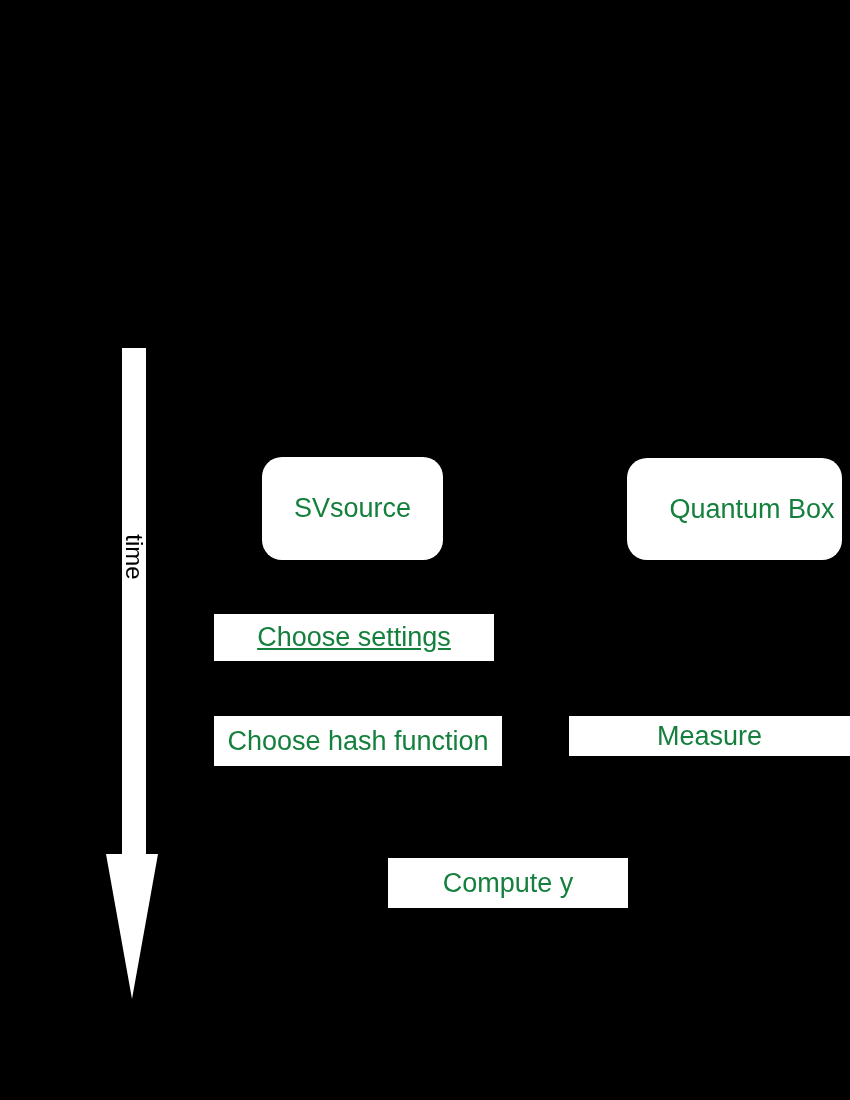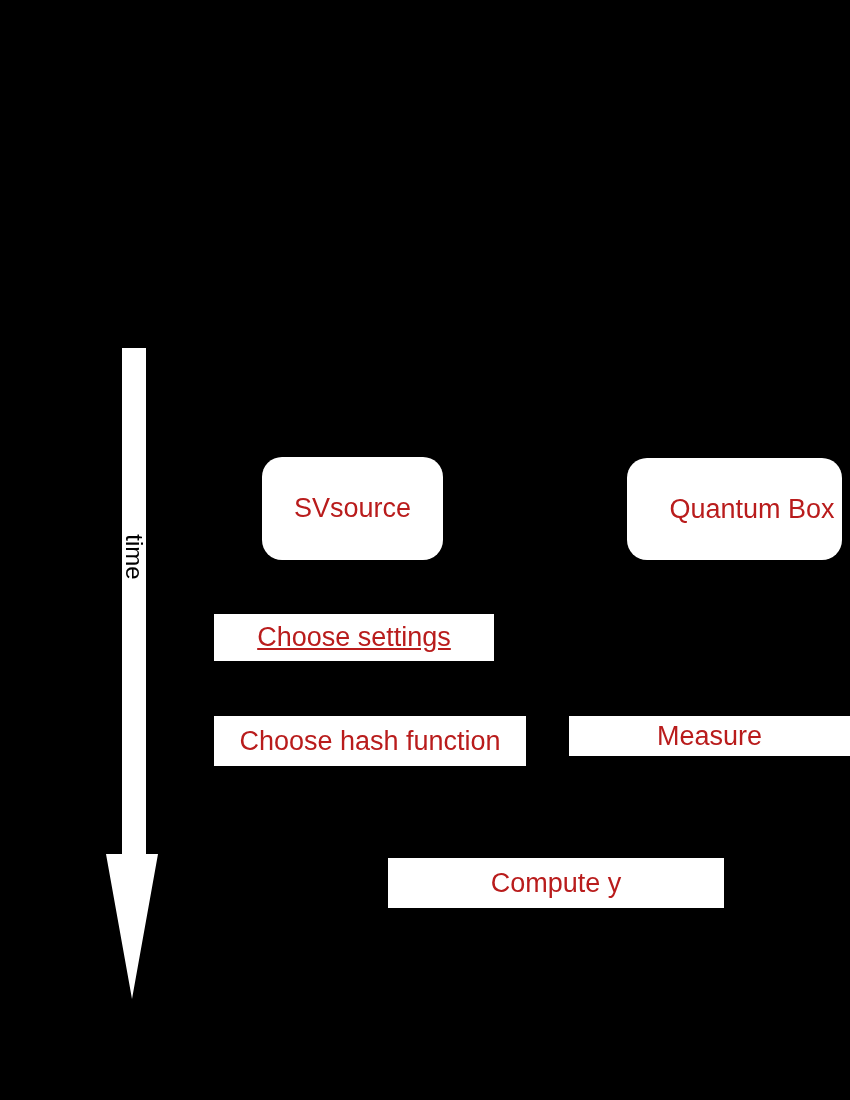--- a/index.html
+++ b/index.html
@@ -32,35 +32,35 @@
     transform: translate(-50%, -50%) rotate(90deg);
     font-size: 24px;
     color: #000000;
     white-space: nowrap;
     line-height: 1;
   }
   
   .dbox {
     position: absolute;
     background: #ffffff;
-    color: #b91c1c;
+    color: #15803d;
     display: flex;
     align-items: center;
     justify-content: center;
     font-size: 27px;
     white-space: nowrap;
     text-align: center;
   }
   .rounded { border-radius: 20px; }
   .box-svsource        { left: 262px; top: 457px; width: 181px; height: 103px; }
   .box-quantum         { left: 627px; top: 458px; width: 180px; height: 102px; padding-left: 35px; }
   .box-choose-settings { left: 214px; top: 614px; width: 280px; height: 47px; text-decoration: underline; }
-  .box-choose-hash     { left: 214px; top: 716px; width: 312px; height: 50px; }
+  .box-choose-hash     { left: 214px; top: 716px; width: 288px; height: 50px; }
   .box-measure         { left: 569px; top: 716px; width: 281px; height: 40px; }
-  .box-compute-y       { left: 388px; top: 858px; width: 336px; height: 50px; }
+  .box-compute-y       { left: 388px; top: 858px; width: 240px; height: 50px; }
 </style>
 </head>
 <body>
 
 <div class="canvas">
 
   <svg class="time-arrow-svg" viewBox="0 0 850 1100" xmlns="http://www.w3.org/2000/svg" aria-hidden="true">
     <polygon points="122,348 146,348 146,854 158,854 132,999 106,854 122,854" fill="#ffffff"></polygon>
   </svg>
 

